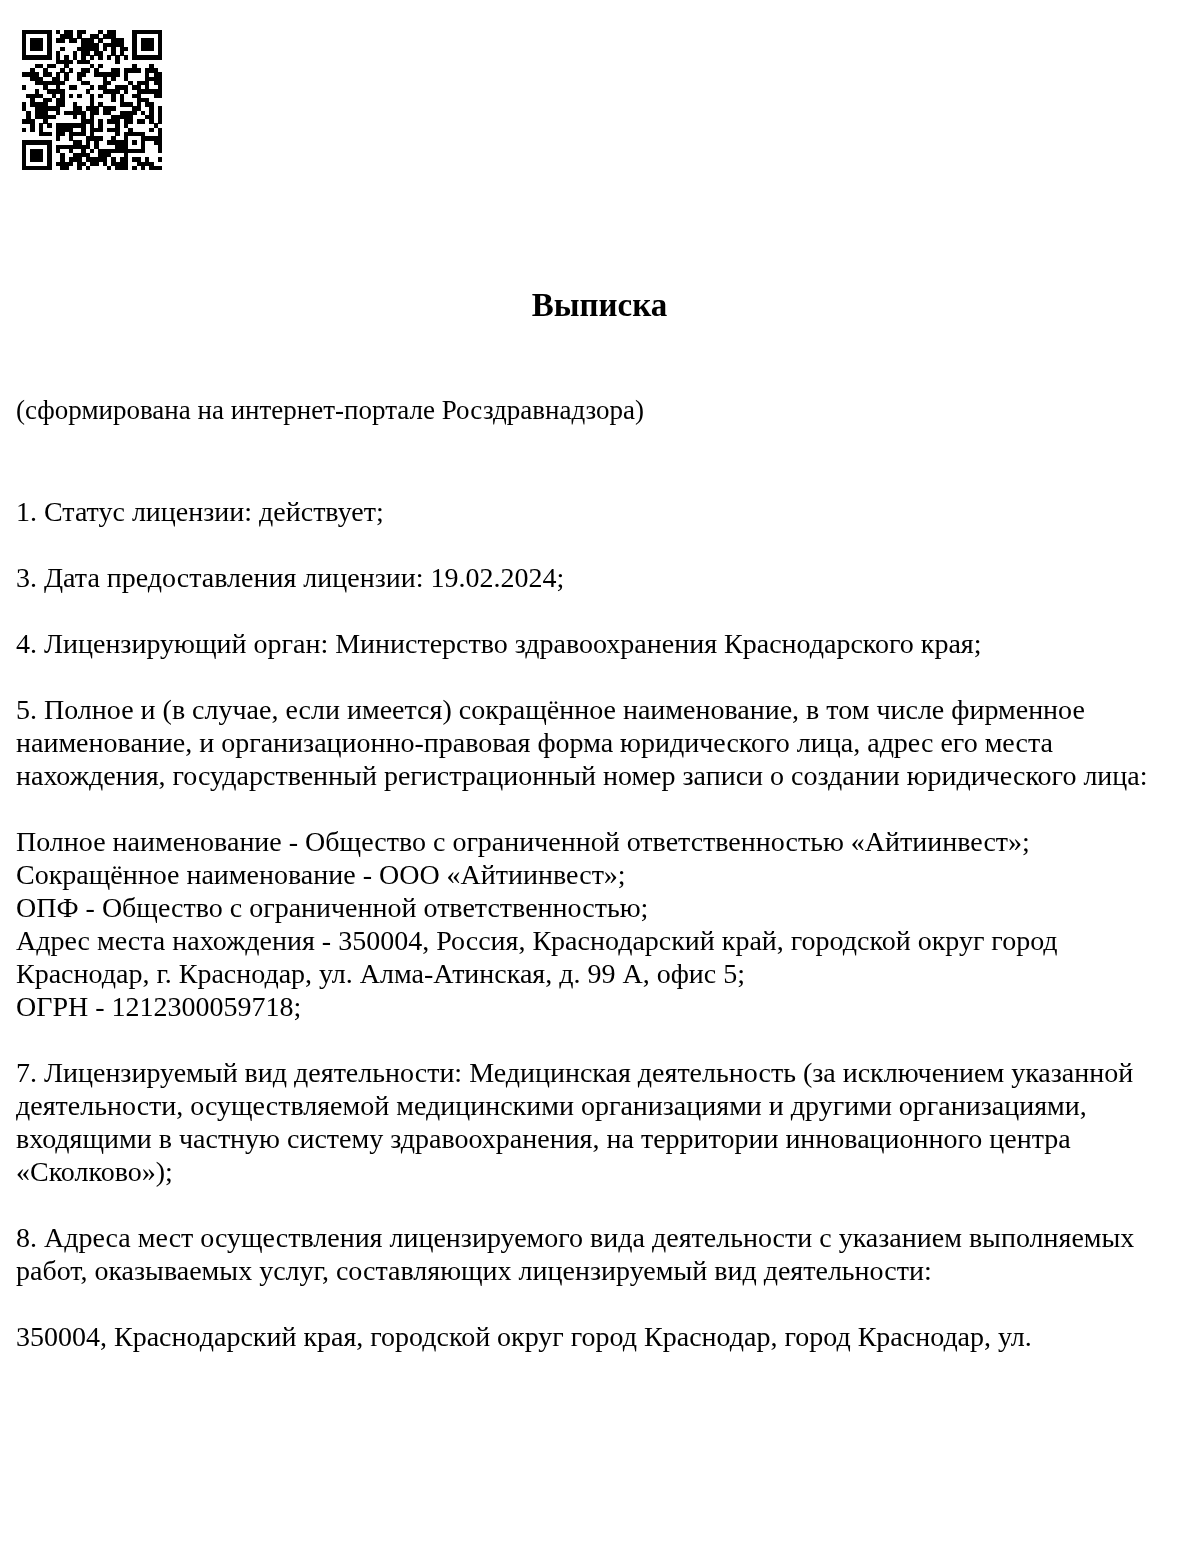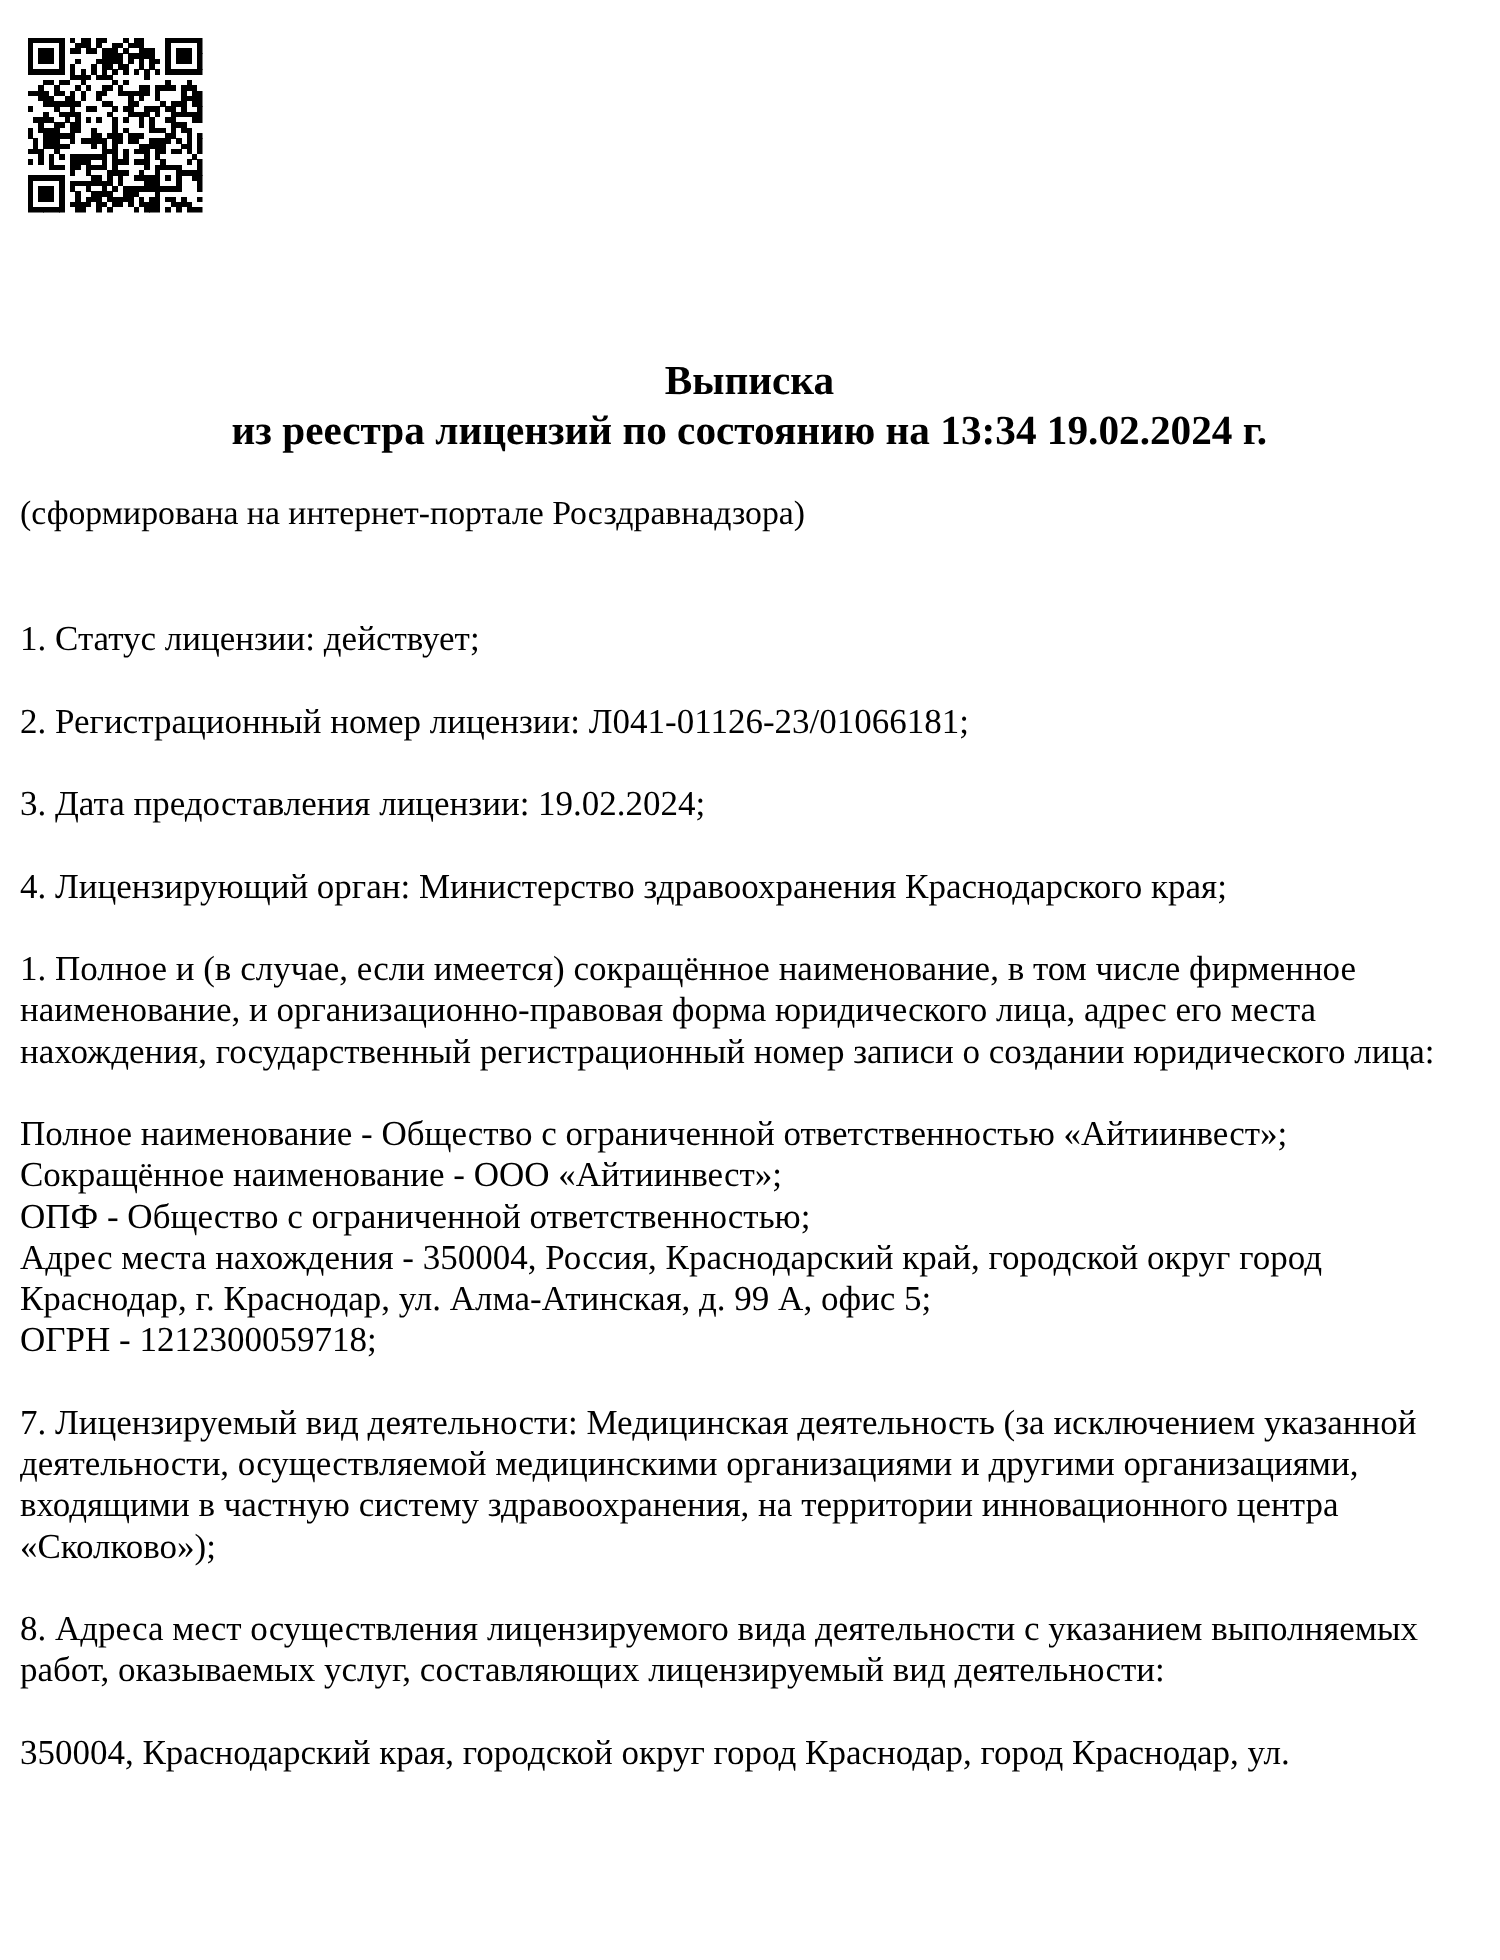--- a/index.html
+++ b/index.html
@@ -617,31 +617,29 @@
         <rect x="26" y="32" width="1.05" height="1.05" fill="#000000"></rect>
         <rect x="28" y="32" width="1.05" height="1.05" fill="#000000"></rect>
         <rect x="30" y="32" width="1.05" height="1.05" fill="#000000"></rect>
         <rect x="31" y="32" width="1.05" height="1.05" fill="#000000"></rect>
         <rect x="32" y="32" width="1.05" height="1.05" fill="#000000"></rect>
       </svg>
     </div>
 
   <h1 class="doc-title">
     <span class="title-line">Выписка</span>
-    <span class="title-line">из реестра лицензий по состоянию на 13:34 19.02.2024 г.</span>
   </h1>
 
   <div class="doc-subtitle">(сформирована на интернет-портале Росздравнадзора)</div>
 
   <div class="doc-body">
     <p class="para">1. Статус лицензии: действует;</p>
-    <p class="para">2. Регистрационный номер лицензии: Л041-01126-23/01066181;</p>
     <p class="para">3. Дата предоставления лицензии: 19.02.2024;</p>
     <p class="para">4. Лицензирующий орган: Министерство здравоохранения Краснодарского края;</p>
-    <p class="para">1. Полное и (в случае, если имеется) сокращённое наименование, в том числе фирменное
+    <p class="para">5. Полное и (в случае, если имеется) сокращённое наименование, в том числе фирменное
 наименование, и организационно-правовая форма юридического лица, адрес его места
 нахождения, государственный регистрационный номер записи о создании юридического лица:</p>
     <p class="para">Полное наименование - Общество с ограниченной ответственностью «Айтиинвест»;
 Сокращённое наименование - ООО «Айтиинвест»;
 ОПФ - Общество с ограниченной ответственностью;
 Адрес места нахождения - 350004, Россия, Краснодарский край, городской округ город
 Краснодар, г. Краснодар, ул. Алма-Атинская, д. 99 А, офис 5;
 ОГРН - 1212300059718;</p>
     <p class="para">7. Лицензируемый вид деятельности: Медицинская деятельность (за исключением указанной
 деятельности, осуществляемой медицинскими организациями и другими организациями,

